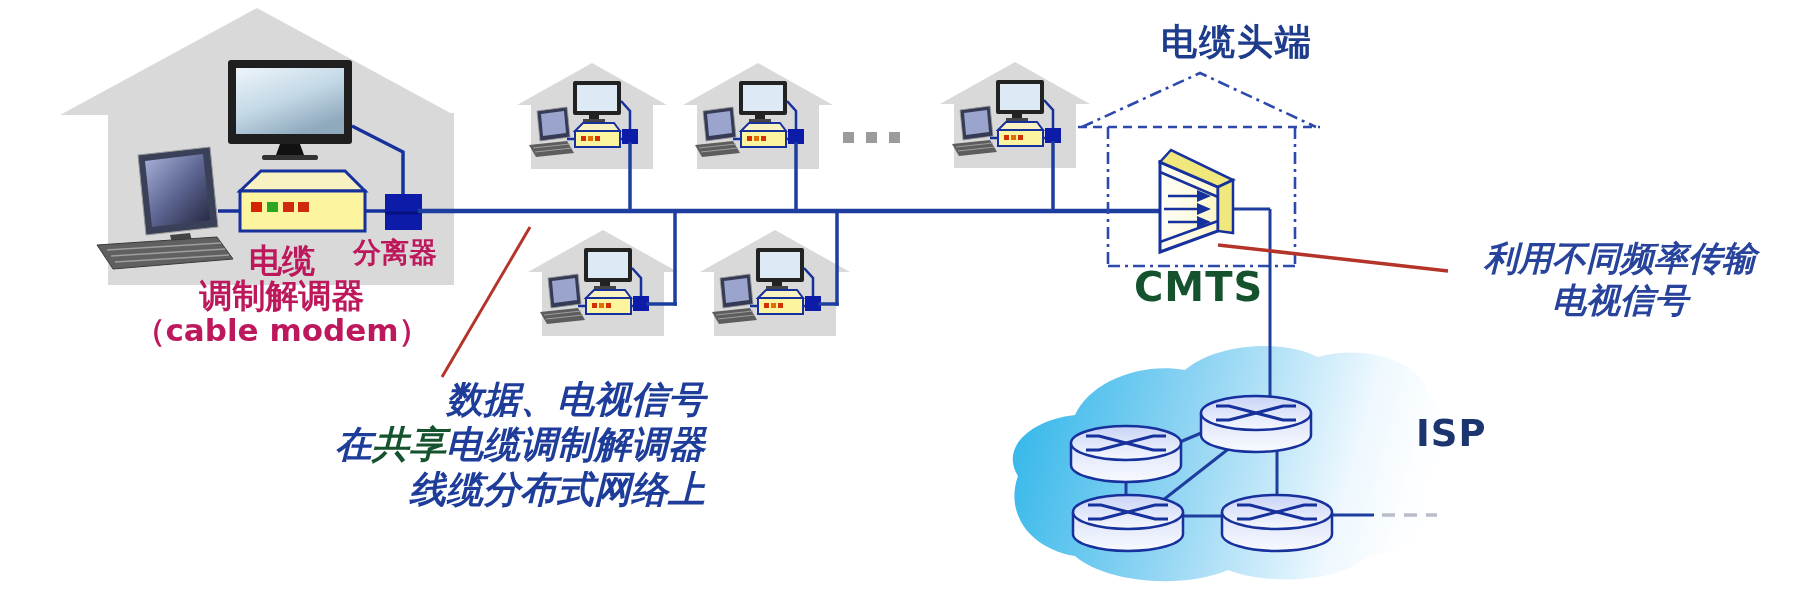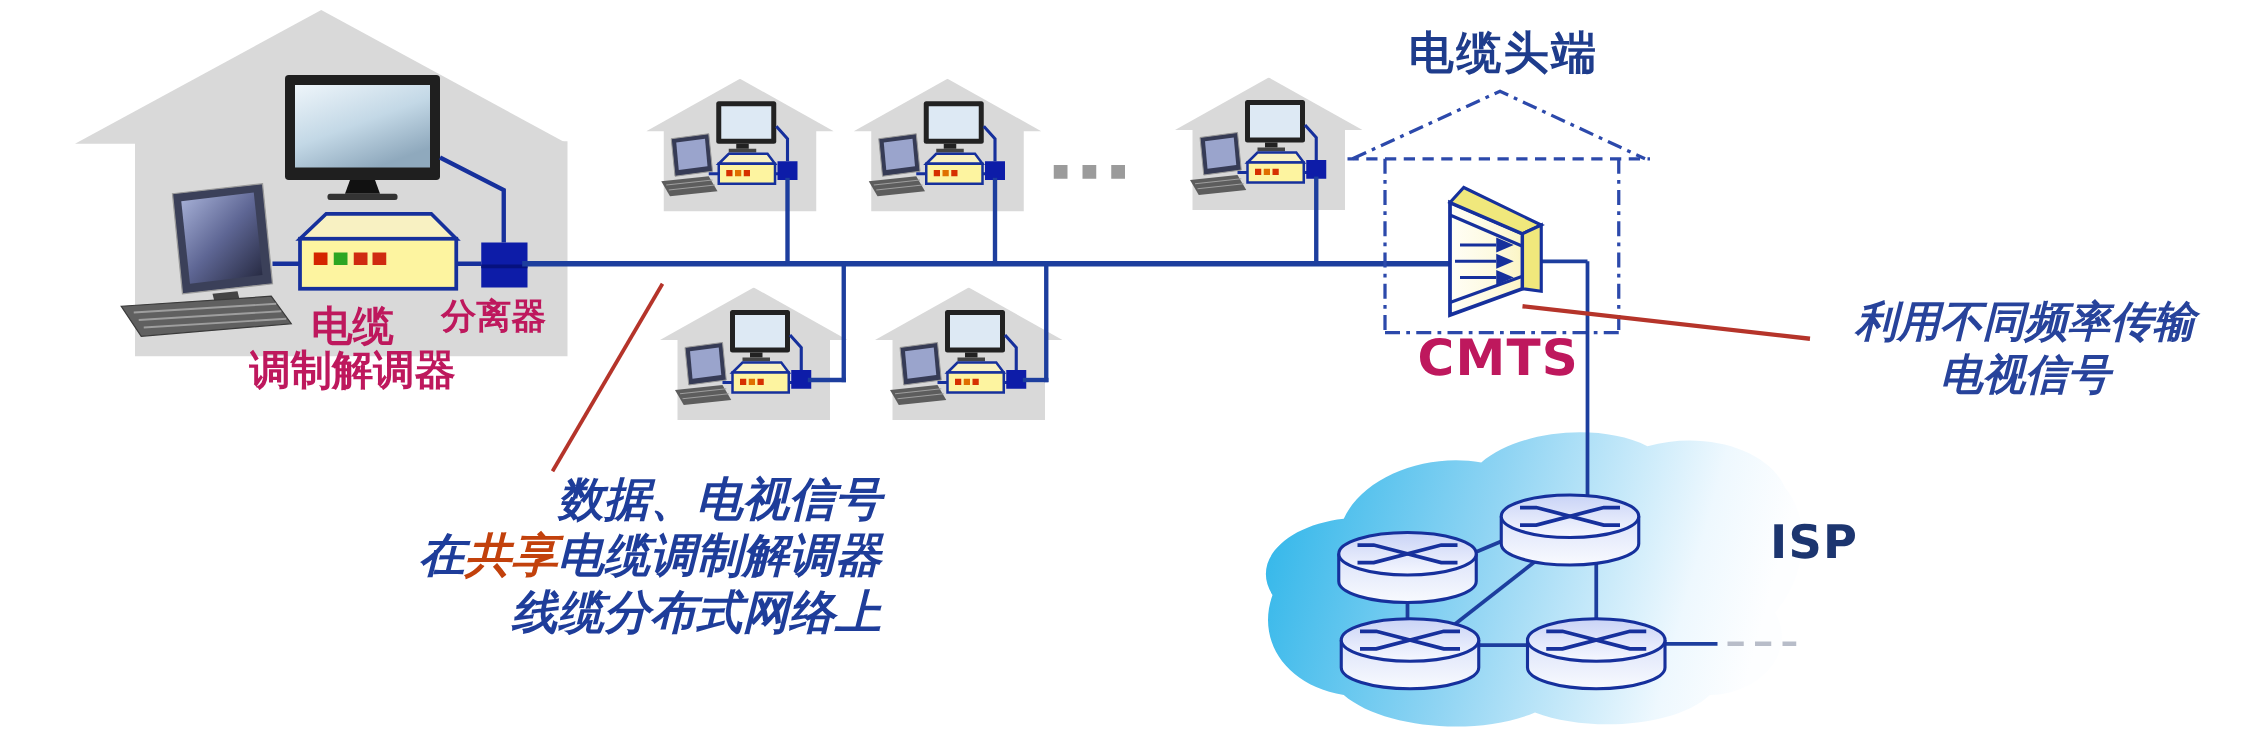--- a/index.html
+++ b/index.html
@@ -5,29 +5,29 @@
   html,body{margin:0;padding:0;background:#fff;}
   #canvas{
     position:relative;width:1803px;height:593px;background:#ffffff;overflow:hidden;
     font-family:"DejaVu Sans",sans-serif;
   }
   #houses,#bighouse-wrap{position:absolute;left:0;top:0;width:100%;height:100%;}
   svg.house{position:absolute;}
   #net{position:absolute;left:0;top:0;z-index:5;}
   .label{position:absolute;z-index:9;color:#be185d;font-weight:700;white-space:nowrap;}
   .center{text-align:center;}
-  #headend-label{left:1093px;top:18px;width:220px;font-size:36px;font-weight:600;letter-spacing:2px;color:#1e3c8c;}
-  #cmts-label{left:1134px;top:264px;font-size:40px;color:#be185d;letter-spacing:1px;}
+  #headend-label{left:1093px;top:18px;width:220px;font-size:36px;font-weight:600;letter-spacing:2px;color:#1e3c8c;text-align:right;}
+  #cmts-label{left:1134px;top:264px;font-size:40px;color:#14532d;letter-spacing:1px;}
   #isp-label{left:1416px;top:412px;font-size:37px;color:#1c356f;letter-spacing:1px;}
   #modem-label{left:107px;top:243px;width:350px;line-height:35px;}
   #modem-label .cjk{font-size:33px;}
   #modem-label .latin{font-size:31px;}
   #splitter-label{left:353px;top:234px;font-size:28px;}
   #shared-note{left:175px;top:377px;width:530px;font-style:italic;font-size:37px;line-height:45px;color:#1e3d9a;text-align:right;}
-  #shared-note .hl{color:#c2410c;margin-top:32px;}
+  #shared-note .hl{color:#14532d;margin-top:32px;}
   #cmts-note{left:1455px;top:237px;width:330px;font-style:italic;font-size:34px;line-height:42px;color:#27439b;}
 </style>
 </head>
 <body>
 
 <div id="canvas">
 
   <div id="bighouse-wrap">
   <svg class="house" style="left:55px;top:5px;" width="405" height="285" viewBox="0 0 405 285">
     <defs>
@@ -368,20 +368,21 @@
     </g>
   </svg>
 
   <div class="label center" id="headend-label">电缆头端</div>
   <div class="label" id="cmts-label">CMTS</div>
   <div class="label" id="isp-label">ISP</div>
 
   <div class="label center" id="modem-label">
     <div class="cjk">电缆</div>
     <div class="cjk">调制解调器</div>
+    <div class="latin">（cable modem）</div>
   </div>
   <div class="label" id="splitter-label">分离器</div>
 
   <div class="label center" id="shared-note">
     <div>数据、电视信号</div>
     <div><span>在</span><span class="hl">共享</span><span>电缆调制解调器</span></div>
     <div>线缆分布式网络上</div>
   </div>
 
   <div class="label center" id="cmts-note">

